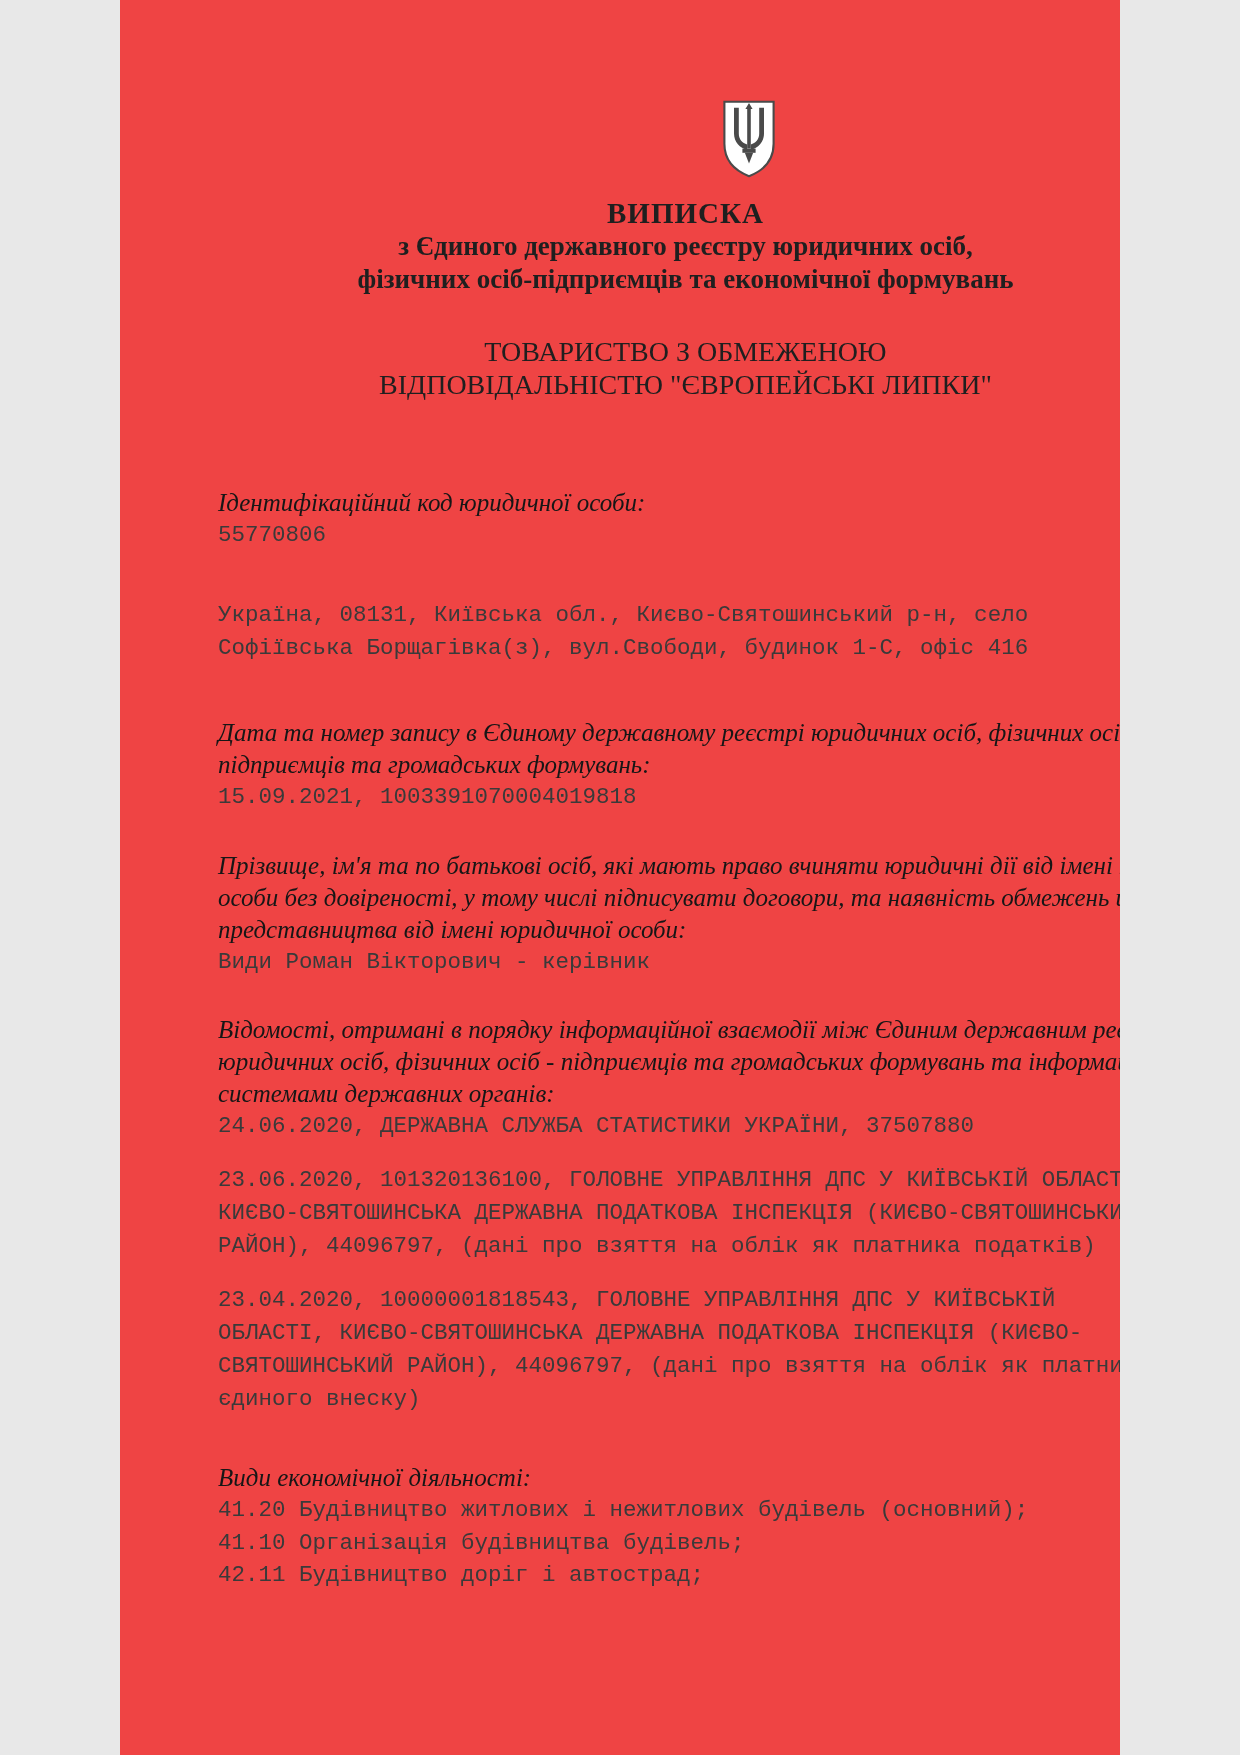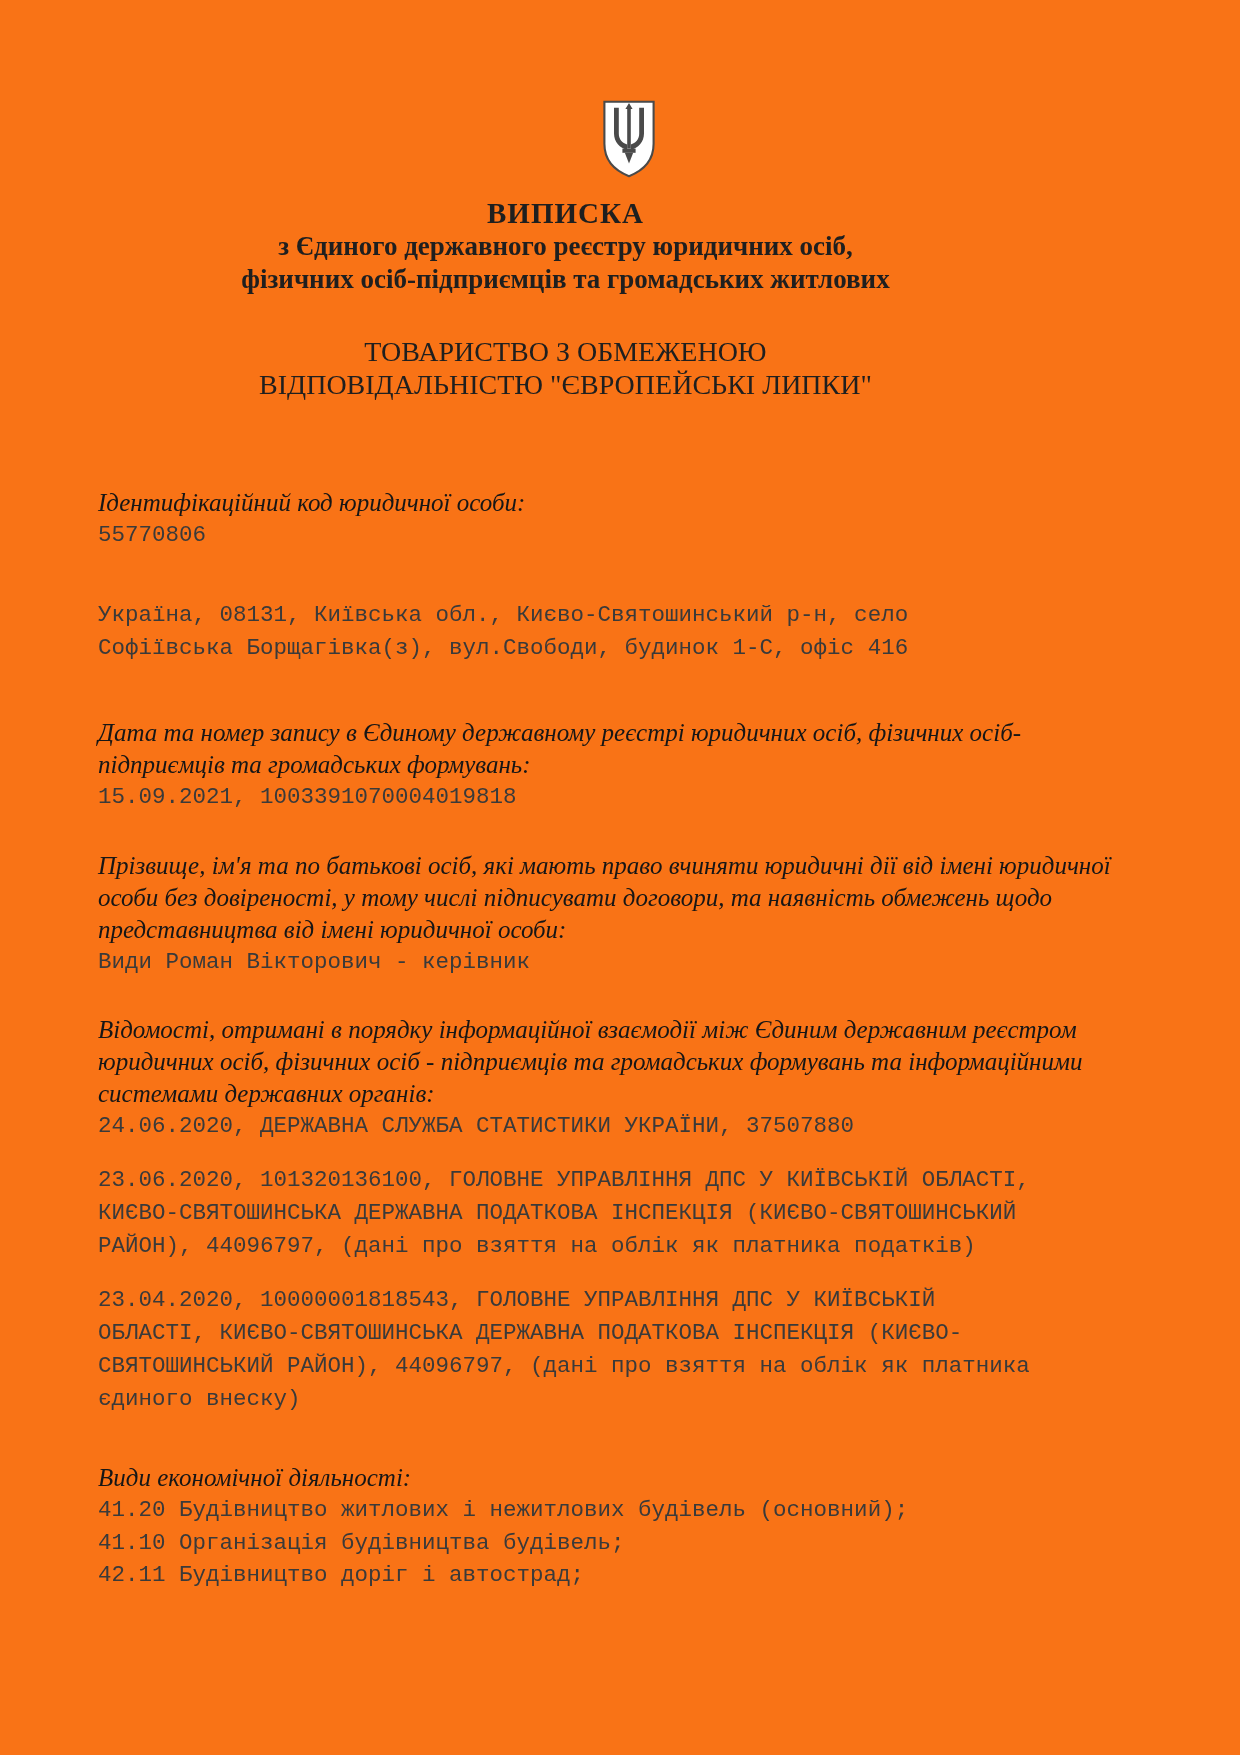--- a/index.html
+++ b/index.html
@@ -1,20 +1,20 @@
 <!DOCTYPE html>
 <html><head>
 <meta charset="utf-8">
 <style>
   html, body { margin: 0; padding: 0; background: #e8e8e8; }
   .page {
     position: relative;
-    width: 1240px;
+    width: 1000px;
     height: 1755px;
-    background: #f97316;
+    background: #ef4444;
     font-family: "Liberation Serif", serif;
     color: #1f1f1f;
     overflow: hidden;
     margin: 0 auto;
   }
   .emblem {
     position: absolute;
     left: 599px;
     top: 97px;
     width: 60px;
@@ -88,21 +88,21 @@
         <path d="M75,14 H67 V57 C67,67 61,73 53,75 V84 C65,82 75,71 75,57 Z"></path>
         <path d="M39,82 H61 V89 H39 Z"></path>
         <path d="M43,89 H57 L50,107 Z"></path>
       </g>
     </svg>
   </div>
 
   <div class="title-block">
     <div class="doc-title">ВИПИСКА</div>
     <div class="doc-subtitle">з Єдиного державного реєстру юридичних осіб,</div>
-    <div class="doc-subtitle">фізичних осіб-підприємців та громадських житлових</div>
+    <div class="doc-subtitle">фізичних осіб-підприємців та економічної формувань</div>
     <div class="company-name">
       <div>ТОВАРИСТВО З ОБМЕЖЕНОЮ</div>
       <div>ВІДПОВІДАЛЬНІСТЮ "ЄВРОПЕЙСЬКІ ЛИПКИ"</div>
     </div>
   </div>
 
   <div class="content">
 
     <section class="sec-idcode">
       <div class="sec-label">Ідентифікаційний код юридичної особи:</div>

